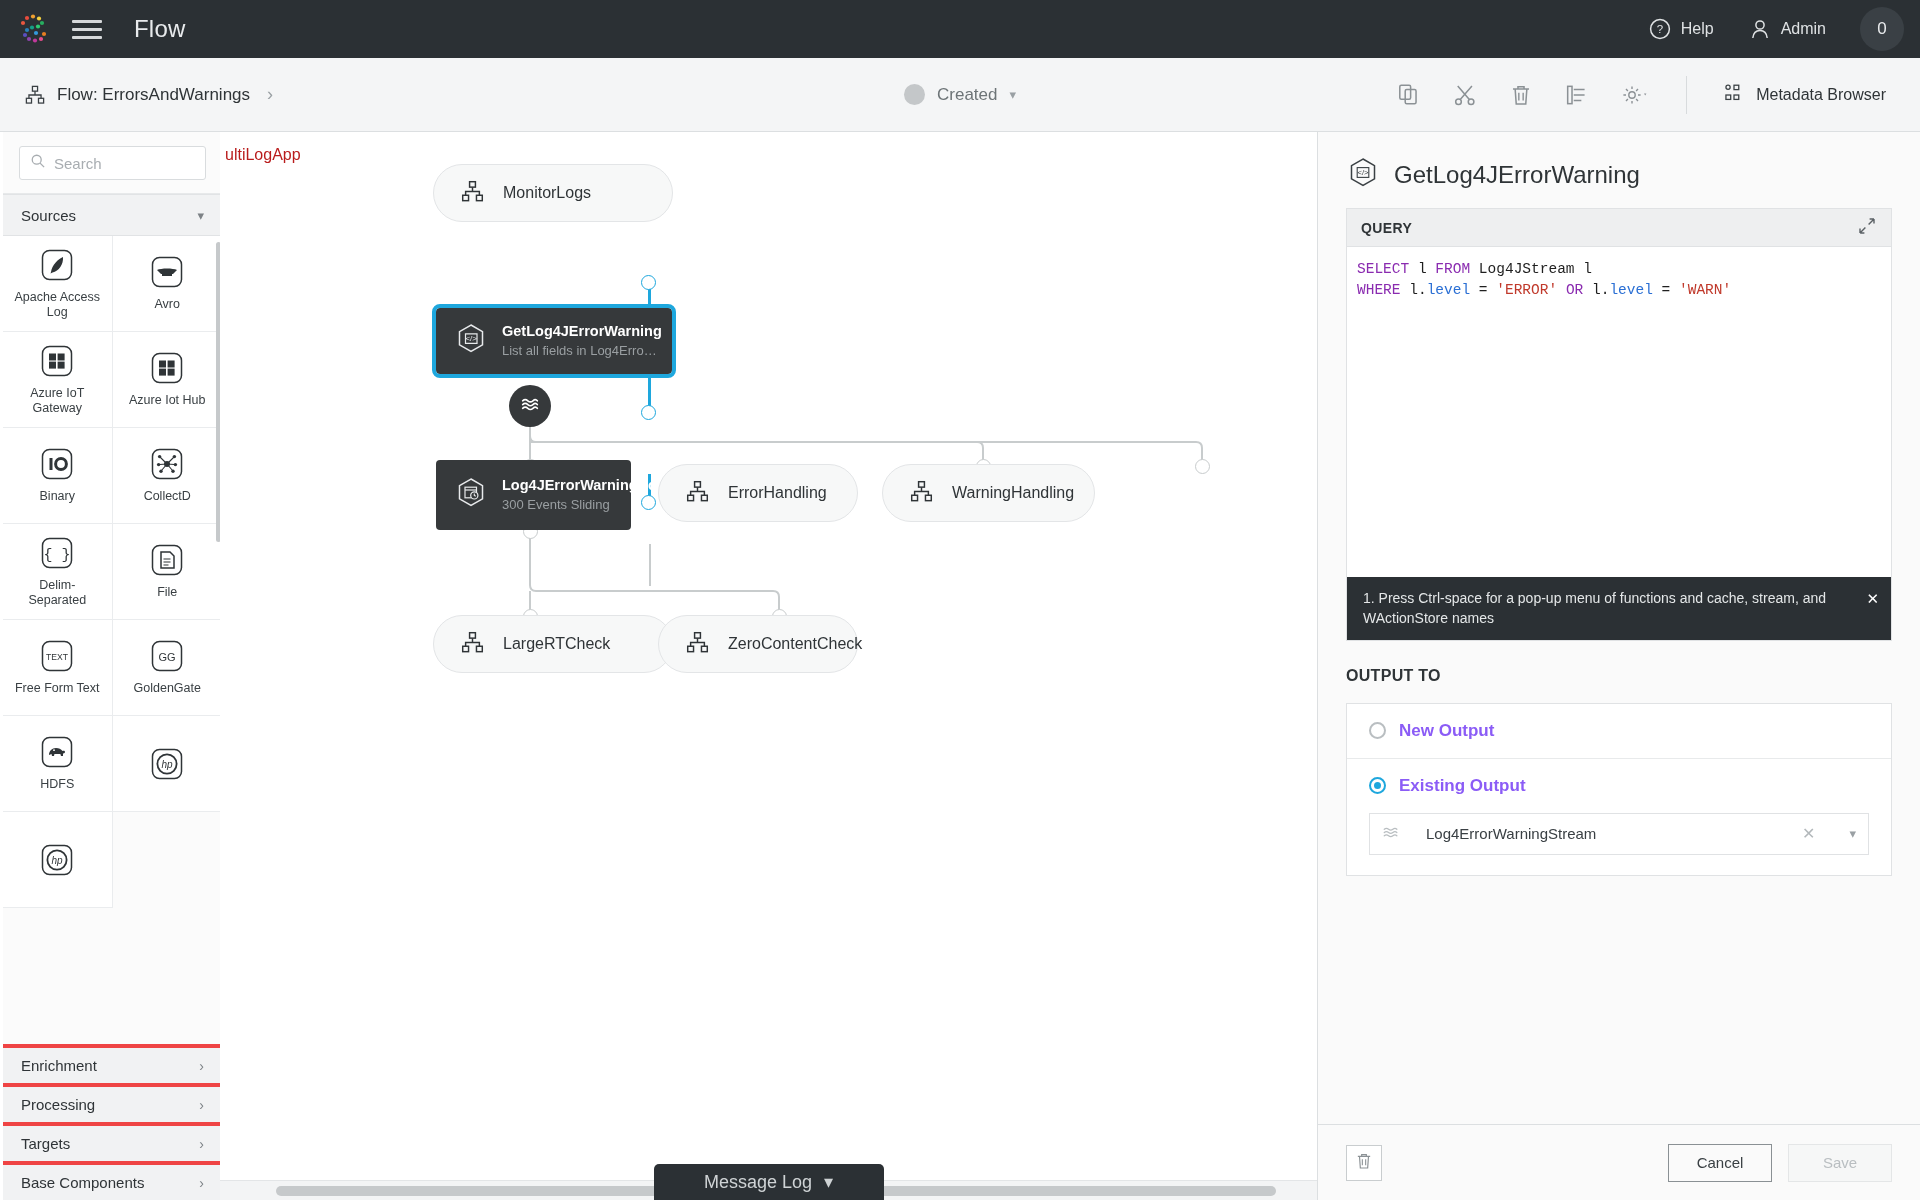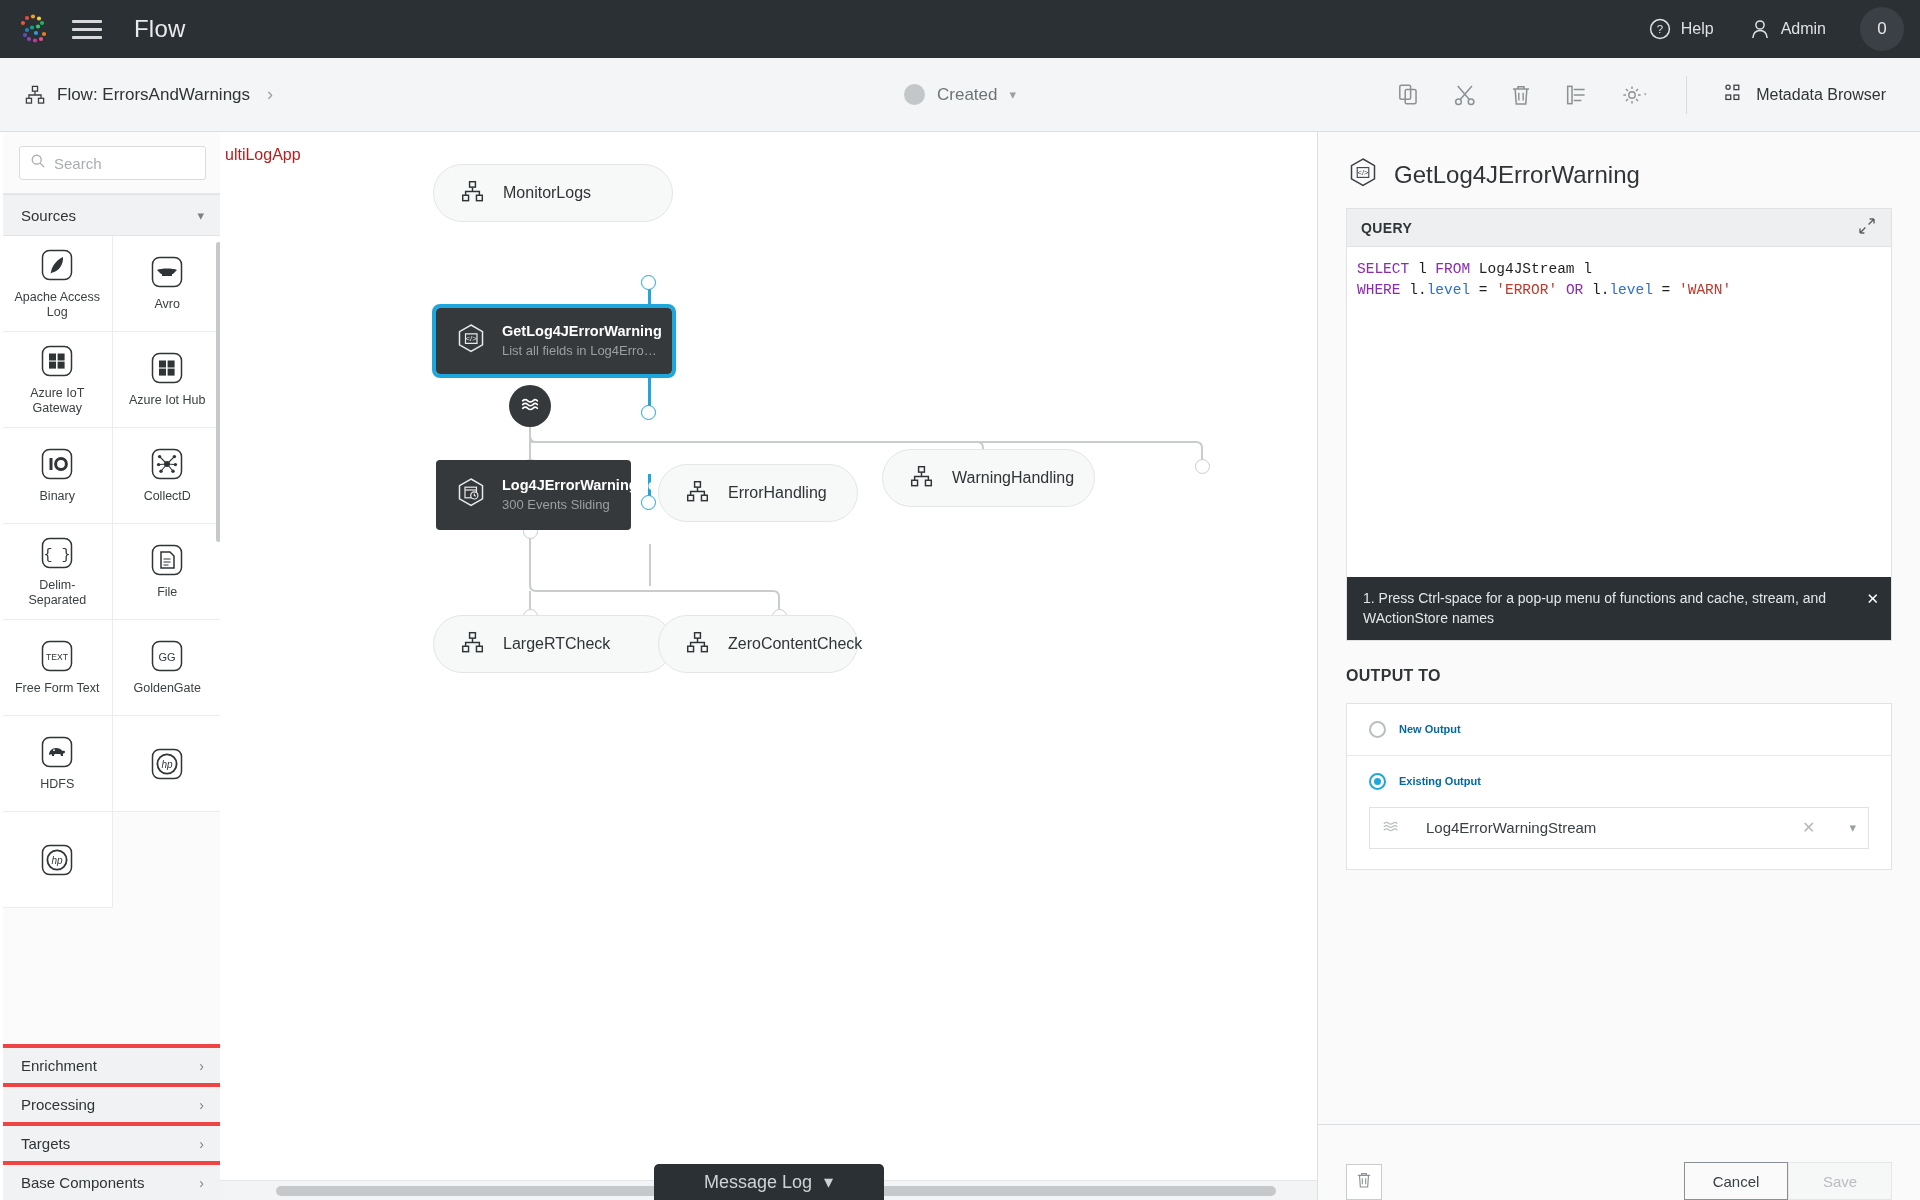--- a/index.html
+++ b/index.html
@@ -182,32 +182,32 @@
   .sec-title { font-size: 16px; font-weight: bold; color: #2f3437; margin: 26px 0 18px 0; letter-spacing: .3px;}
   .out-card { border: 1px solid #e0e2e4; background: #fff; }
   .out-row { padding: 17px 22px; display: flex; align-items: center; gap: 13px; cursor: pointer;}
   .out-row.sep { border-bottom: 1px solid #e8eaeb; }
   .radio { width: 17px; height: 17px; border-radius: 50%; border: 2px solid #b9bec1; background: #fff; flex: none;}
   .radio.on { border: 2px solid #1ea7dd; position: relative; }
   .radio.on::after {
     content:""; position: absolute; left: 3px; top: 3px; width: 7px; height: 7px;
     border-radius: 50%; background: #1ea7dd;
   }
-  .out-label { font-size: 11px; color: #0369a1; font-weight: bold; }
+  .out-label { font-size: 17px; color: #8b5cf6; font-weight: bold; }
   .select-field {
     margin: 0 22px 20px 22px; border: 1px solid #e0e2e4; background: #fff;
     height: 42px; display: flex; align-items: center; gap: 26px; padding: 0 12px;
     cursor: pointer;
   }
   .select-val { font-size: 15px; color: #3a4044; flex: 1; }
   .select-x { color: #b3b8bb; font-size: 16px; cursor: pointer;}
   .select-caret { color: #9aa0a4; font-size: 13px; margin-left: 8px;}
   .rp-footer {
     height: 76px; border-top: 1px solid #dcdfe1; background: #fafafa;
-    display: flex; align-items: flex-end; padding: 0 28px; 
+    display: flex; align-items: center; padding: 0 28px; gap: 16px;
   }
   .trash-btn {
     width: 36px; height: 36px; border: 1px solid #c9cdcf; background: #fff;
     display: flex; align-items: center; justify-content: center; cursor: pointer;
   }
   .btn {
     height: 38px; min-width: 104px; padding: 0 22px; font-size: 15px;
     display: flex; align-items: center; justify-content: center;
     font-family: "Liberation Sans", sans-serif; cursor: pointer;
   }
@@ -618,21 +618,21 @@
       <svg width="25" height="25" viewBox="0 0 24 24">
         <rect x="9.2" y="2.6" width="5.6" height="5.2" fill="none" stroke="#2f3437" stroke-width="1.4"></rect>
         <rect x="2.6" y="15.6" width="5.6" height="5.2" fill="none" stroke="#2f3437" stroke-width="1.4"></rect>
         <rect x="15.8" y="15.6" width="5.6" height="5.2" fill="none" stroke="#2f3437" stroke-width="1.4"></rect>
         <path d="M12 7.8 V12 M5.4 15.6 V12 H18.6 V15.6" fill="none" stroke="#2f3437" stroke-width="1.4"></path>
       </svg>
     </span>
     <span>ErrorHandling</span>
   </div>
 
-  <div class="node node-pill" style="left:662px; top:317px; width:213px;">
+  <div class="node node-pill" style="left:662px; top:332px; width:213px;">
     <span>
       <svg width="25" height="25" viewBox="0 0 24 24">
         <rect x="9.2" y="2.6" width="5.6" height="5.2" fill="none" stroke="#2f3437" stroke-width="1.4"></rect>
         <rect x="2.6" y="15.6" width="5.6" height="5.2" fill="none" stroke="#2f3437" stroke-width="1.4"></rect>
         <rect x="15.8" y="15.6" width="5.6" height="5.2" fill="none" stroke="#2f3437" stroke-width="1.4"></rect>
         <path d="M12 7.8 V12 M5.4 15.6 V12 H18.6 V15.6" fill="none" stroke="#2f3437" stroke-width="1.4"></path>
       </svg>
     </span>
     <span>WarningHandling</span>
   </div>

